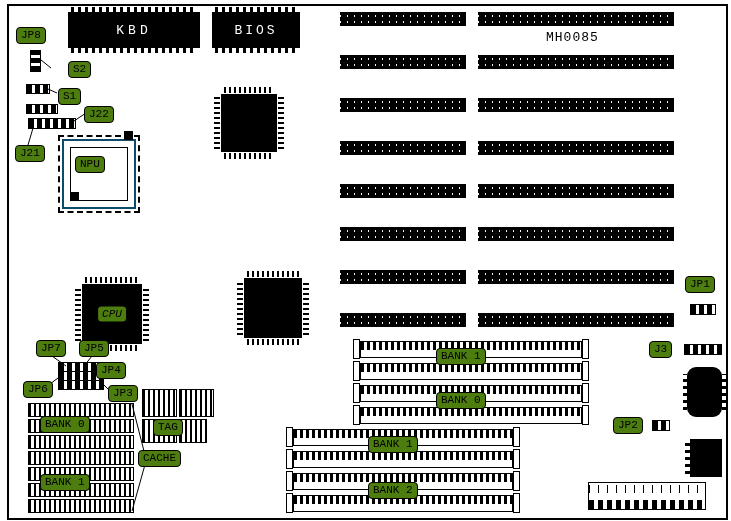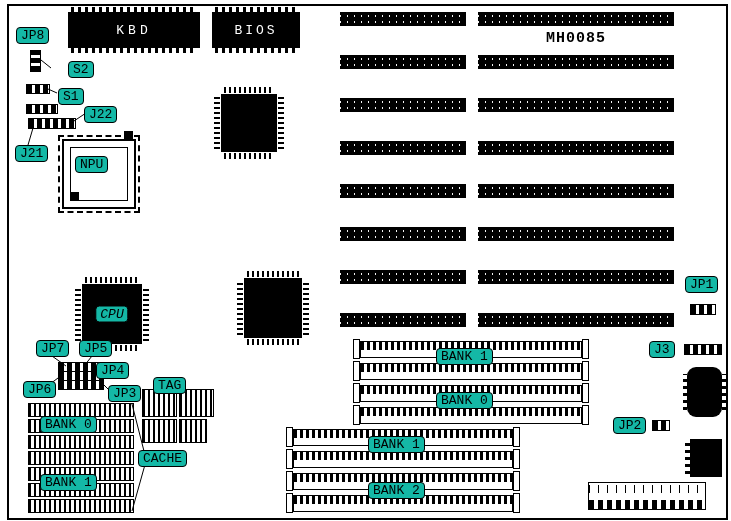--- a/index.html
+++ b/index.html
@@ -1,20 +1,20 @@
 <!DOCTYPE html>
 <html><head>
 <meta charset="utf-8">
 <style>
   html,body{margin:0;padding:0;background:#fff;}
   .page{position:relative;width:731px;height:521px;background:#fff;overflow:hidden;
         font-family:"Liberation Mono","DejaVu Sans Mono",monospace;}
   .board{position:absolute;left:7px;top:4px;width:717px;height:512px;border:2px solid #000;}
-  .lbl{position:absolute;background:#14b8a6;border:1px solid #000;border-radius:4px;
-       font-size:13px;line-height:13px;padding:1px 4px;color:#000;white-space:nowrap;z-index:6;}
+  .lbl{position:absolute;background:#4d7c0f;border:1px solid #000;border-radius:4px;
+       font-size:11px;line-height:13px;padding:1px 4px;color:#000;white-space:nowrap;z-index:6;}
   .blackchip{position:absolute;background:#000;display:flex;align-items:center;justify-content:center;
        color:#fff;font-size:13px;letter-spacing:4px;z-index:2;}
   .dip::before,.dip::after{content:"";position:absolute;left:3px;right:3px;height:5px;
        background:repeating-linear-gradient(90deg,#000 0 3px,transparent 3px 7px);}
   .dip::before{top:-5px}
   .dip::after{bottom:-5px}
   .qfp{position:absolute;z-index:2;}
   .qfp .core{position:absolute;inset:7px;background:#000;}
   .qfp .pt,.qfp .pb{position:absolute;left:10px;right:10px;height:6px;
        background:repeating-linear-gradient(90deg,#000 0 2px,transparent 2px 5px);}
@@ -33,25 +33,25 @@
   .simm::before,.simm::after{content:"";position:absolute;top:-3px;width:5px;height:18px;
        background:#fff;border:1px solid #000;}
   .simm::before{left:-8px}
   .simm::after{right:-8px}
   .hchip{position:absolute;border:1px solid #000;
        background:repeating-linear-gradient(90deg,#000 0 2px,#fff 2px 5px);z-index:1;}
   .pins{position:absolute;border:1px solid #000;
        background:repeating-linear-gradient(90deg,#000 0 5px,#fff 5px 8px);z-index:3;}
   .vpins{position:absolute;border:1px solid #000;
        background:repeating-linear-gradient(0deg,#000 0 5px,#fff 5px 8px);z-index:3;}
-  .npu{position:absolute;border:2px solid #000000;background:#fff;z-index:2;}
+  .npu{position:absolute;border:2px solid #0c4a6e;background:#fff;z-index:2;}
   .npu .ticks{position:absolute;inset:-6px;border:2px dashed #000;}
   .npu .inner{position:absolute;inset:6px;border:1px solid #000;}
   .mark{position:absolute;background:#000;z-index:3;}
-  .modeltext{position:absolute;color:#000;font-size:15px;letter-spacing:1px;z-index:2;font-weight:bold;}
+  .modeltext{position:absolute;color:#000;font-size:13px;letter-spacing:1px;z-index:2;}
   .din{position:absolute;background:#000;border-radius:9px;z-index:2;}
   .din::before,.din::after{content:"";position:absolute;top:7px;bottom:7px;width:4px;
        background:repeating-linear-gradient(0deg,#000 0 3px,transparent 3px 7px);}
   .din::before{left:-4px}
   .din::after{right:-4px}
   .dipl{position:absolute;background:#000;z-index:2;}
   .dipl::before{content:"";position:absolute;left:-5px;top:3px;bottom:3px;width:5px;
        background:repeating-linear-gradient(0deg,#000 0 3px,transparent 3px 7px);}
   .botconn{position:absolute;border:1px solid #000;background-color:#fff;
        background-image:repeating-linear-gradient(90deg,#000 0 5px,#fff 5px 9px),
@@ -156,21 +156,21 @@
   <div class="pins" style="left:58px;top:371px;width:44px;height:8px"></div>
   <div class="pins" style="left:58px;top:380px;width:44px;height:8px"></div>
   <div class="lbl" style="left:96px;top:362px">JP4</div>
   <div class="lbl" style="left:108px;top:385px">JP3</div>
   <div class="lbl" style="left:23px;top:381px">JP6</div>
 
   <div class="hchip" style="left:142px;top:389px;width:33px;height:26px"></div>
   <div class="hchip" style="left:179px;top:389px;width:33px;height:26px"></div>
   <div class="hchip" style="left:142px;top:419px;width:33px;height:22px"></div>
   <div class="hchip" style="left:179px;top:419px;width:26px;height:22px"></div>
-  <div class="lbl" style="left:153px;top:377px">TAG</div>
+  <div class="lbl" style="left:153px;top:419px">TAG</div>
 
   <div class="hchip" style="left:28px;top:403px;width:104px;height:12px"></div>
   <div class="hchip" style="left:28px;top:419px;width:104px;height:12px"></div>
   <div class="hchip" style="left:28px;top:435px;width:104px;height:12px"></div>
   <div class="hchip" style="left:28px;top:451px;width:104px;height:12px"></div>
   <div class="hchip" style="left:28px;top:467px;width:104px;height:12px"></div>
   <div class="hchip" style="left:28px;top:483px;width:104px;height:12px"></div>
   <div class="hchip" style="left:28px;top:499px;width:104px;height:12px"></div>
   <div class="lbl" style="left:40px;top:416px">BANK 0</div>
   <div class="lbl" style="left:40px;top:474px">BANK 1</div>

